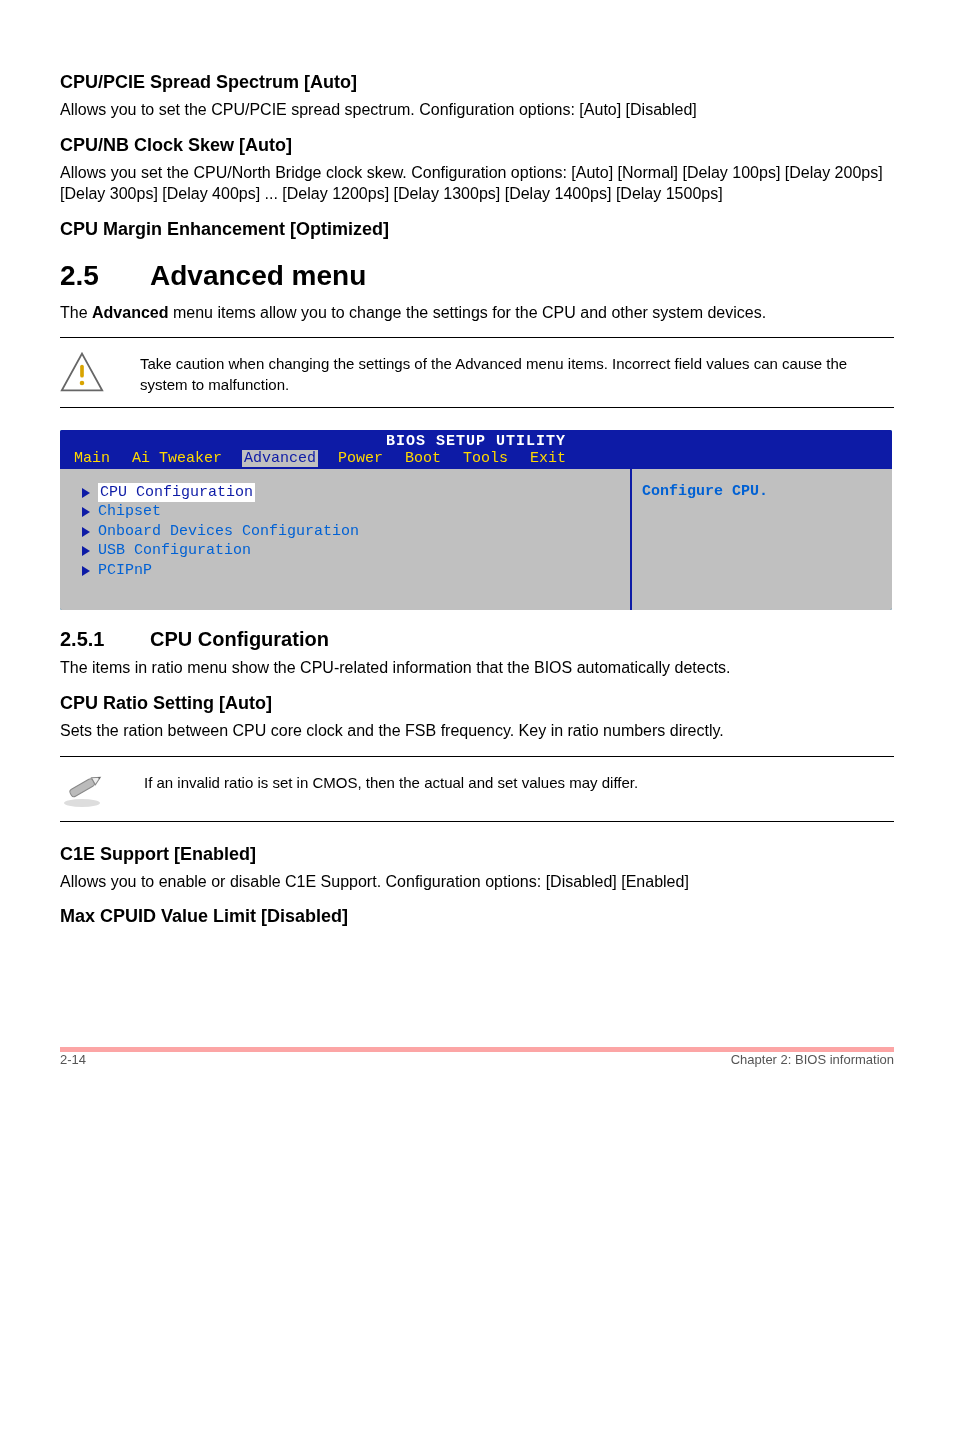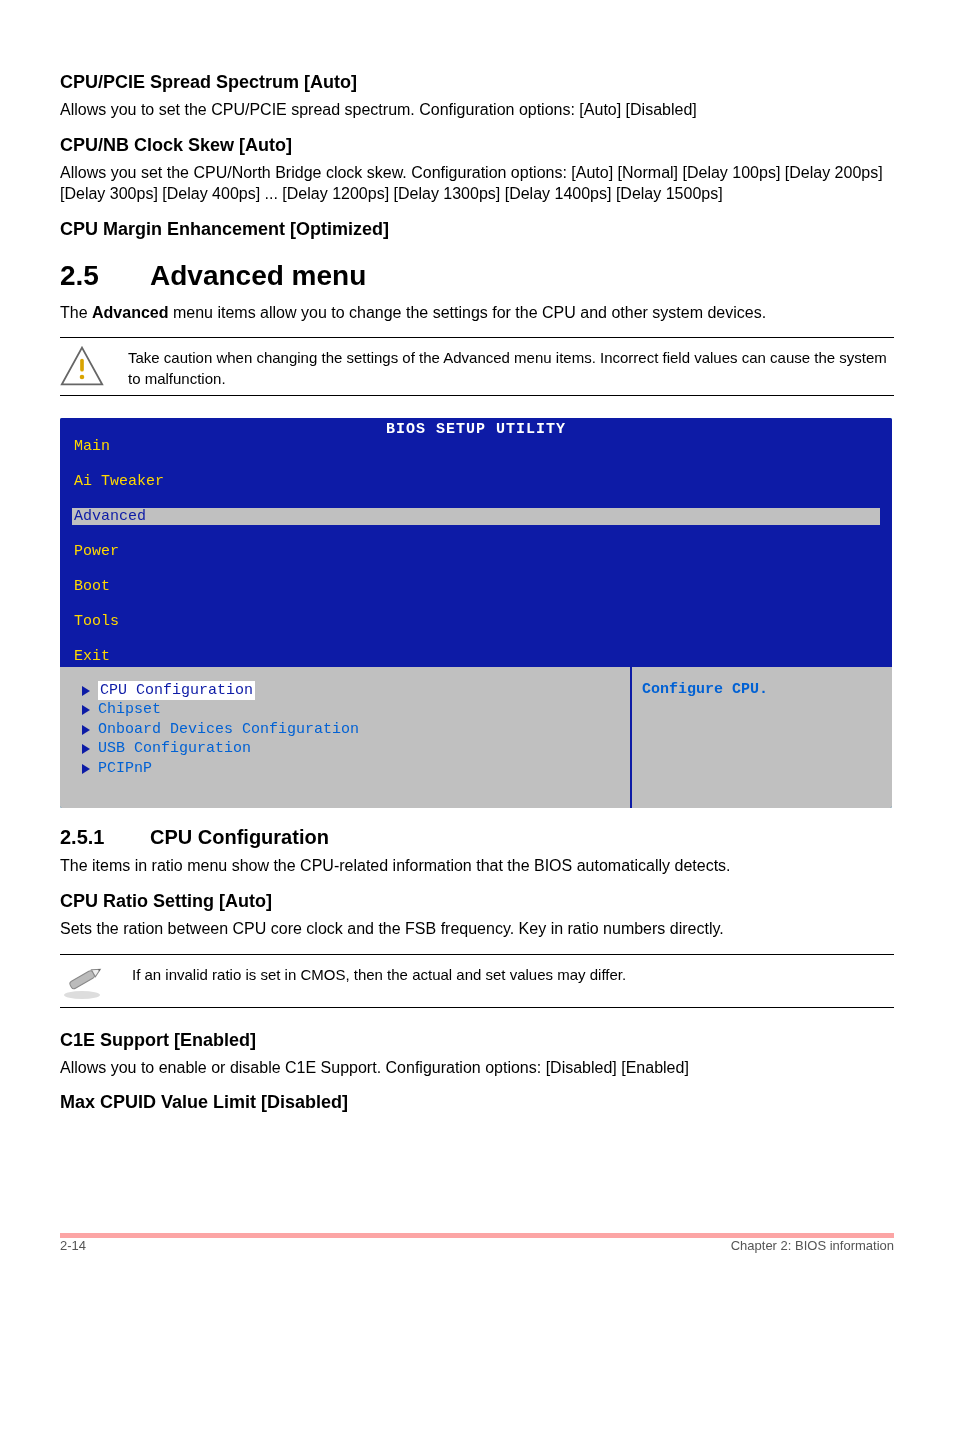--- a/index.html
+++ b/index.html
@@ -38,24 +38,24 @@
   font-weight: bold;
   margin: 18px 0 6px 0;
 }
 .sub-num {
   display: inline-block;
   width: 90px;
 }
 .note-box {
   display: flex;
   align-items: flex-start;
-  gap: 24px;
+  gap: 36px;
   border-top: 1px solid #000;
   border-bottom: 1px solid #000;
-  padding: 6px 0;
+  padding: 12px 0;
   margin: 14px 0 22px 0;
 }
 .note-icon-svg {
   width: 44px;
   height: 44px;
   flex-shrink: 0;
 }
 .note-text {
   font-size: 15px;
   line-height: 1.35;
@@ -83,21 +83,20 @@
   letter-spacing: 1px;
   padding-top: 3px;
 }
 .bios-tabs {
   display: flex;
   background: #0d1ba6;
   color: #ffd800;
   padding: 0 12px 2px 12px;
   gap: 18px;
   font-weight: normal;
-  flex-direction: column;
 }
 .bios-tab {
   padding: 0 2px;
 }
 .bios-tab.sel {
   background: #c0c0c0;
   color: #0d1ba6;
   padding: 0 2px;
 }
 .bios-body {

